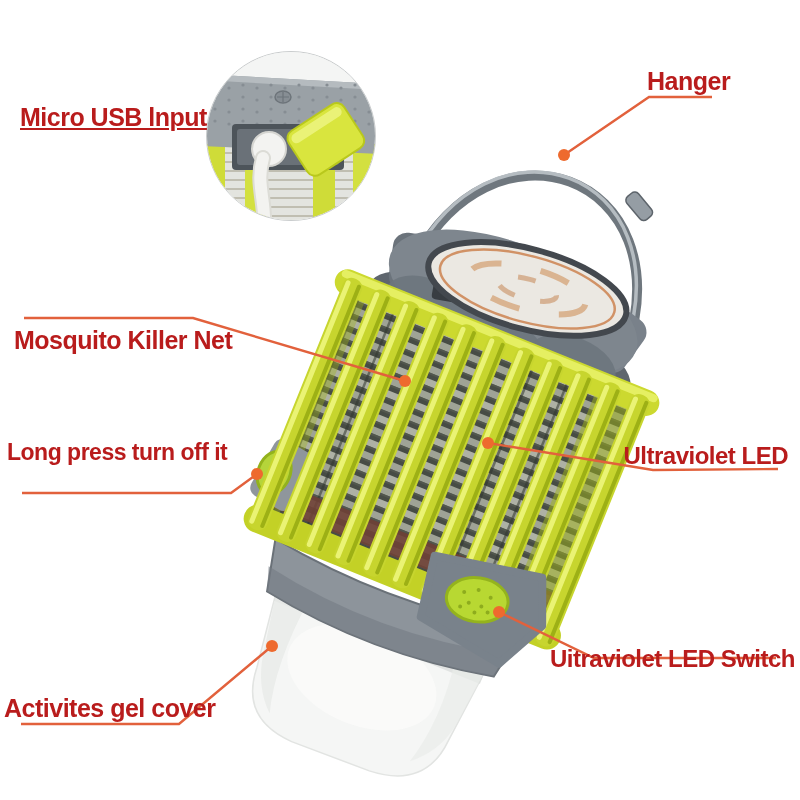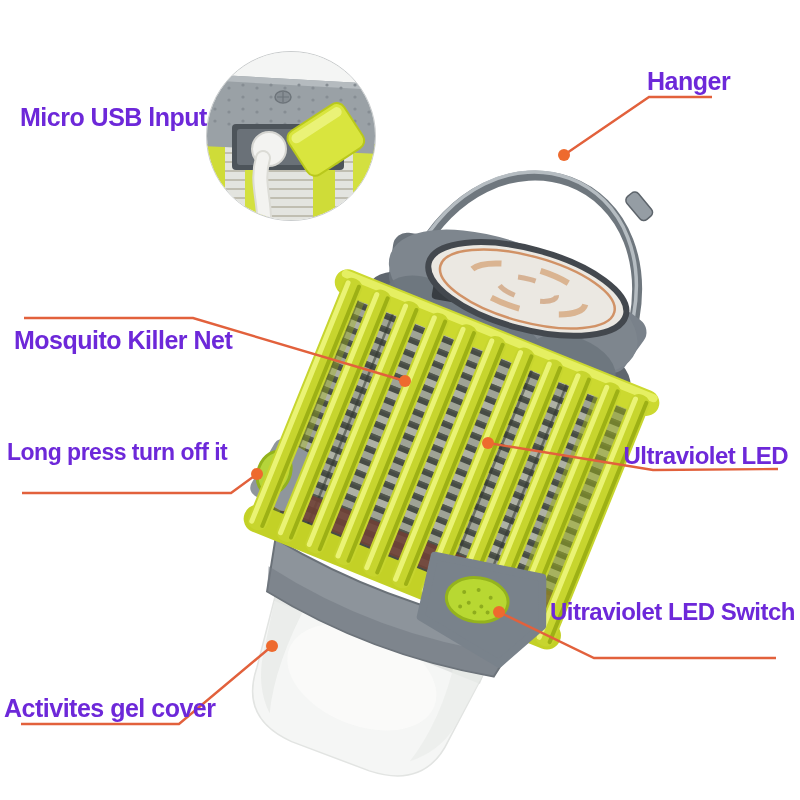--- a/index.html
+++ b/index.html
@@ -1,18 +1,18 @@
 <!DOCTYPE html>
 <html><head>
 <meta charset="utf-8">
 <style>
   html,body{margin:0;padding:0;}
   body{width:800px;height:800px;position:relative;background:#ffffff;overflow:hidden;
        font-family:"Liberation Sans", sans-serif;}
-  .label{position:absolute;color:#6d28d9;font-weight:700;font-size:24px;
+  .label{position:absolute;color:#b91c1c;font-weight:700;font-size:24px;
          letter-spacing:-0.5px;line-height:31px;white-space:nowrap;}
   .label.small{font-size:23px;}
   #stage{position:absolute;left:0;top:0;}
   #inset{position:absolute;left:206px;top:51px;width:168px;height:168px;border-radius:50%;
          overflow:hidden;background:#f2f3f2;border:1px solid #c9cccd;}
   #callouts{position:absolute;left:0;top:0;pointer-events:none;}
 </style>
 </head>
 <body>
 
@@ -285,29 +285,29 @@
   <g fill="#ee6a2e">
     <circle cx="564" cy="155" r="6"></circle>
     <circle cx="405" cy="381" r="6"></circle>
     <circle cx="257" cy="474" r="6"></circle>
     <circle cx="488" cy="443" r="6"></circle>
     <circle cx="499" cy="612" r="6"></circle>
     <circle cx="272" cy="646" r="6"></circle>
   </g>
 </svg>
 
-<div class="label" style="left:20px;top:100px;line-height:34px;font-size:25px;">
+<div class="label" style="left:20px;top:100px;line-height:34px;font-size:25px;text-decoration:underline;">
   <div>Micro USB lnput</div>
 </div>
 
 <div class="label" style="left:647px;top:66px;font-size:25px;">Hanger</div>
 
 <div class="label" style="left:14px;top:289px;font-size:25px;margin-top:36px;">Mosquito Killer Net</div>
 
 <div class="label small" style="left:7px;top:437px;line-height:30px;">
   <div>Long press turn off it</div>
 </div>
 
 <div class="label" style="right:12px;top:440px;">Ultraviolet LED</div>
 
-<div class="label" style="right:5px;top:596px;">Uitraviolet LED Switch</div>
+<div class="label" style="right:5px;top:643px;">Uitraviolet LED Switch</div>
 
 <div class="label" style="left:4px;top:693px;font-size:25px;">Activites gel cover</div>
 
 </body></html>

